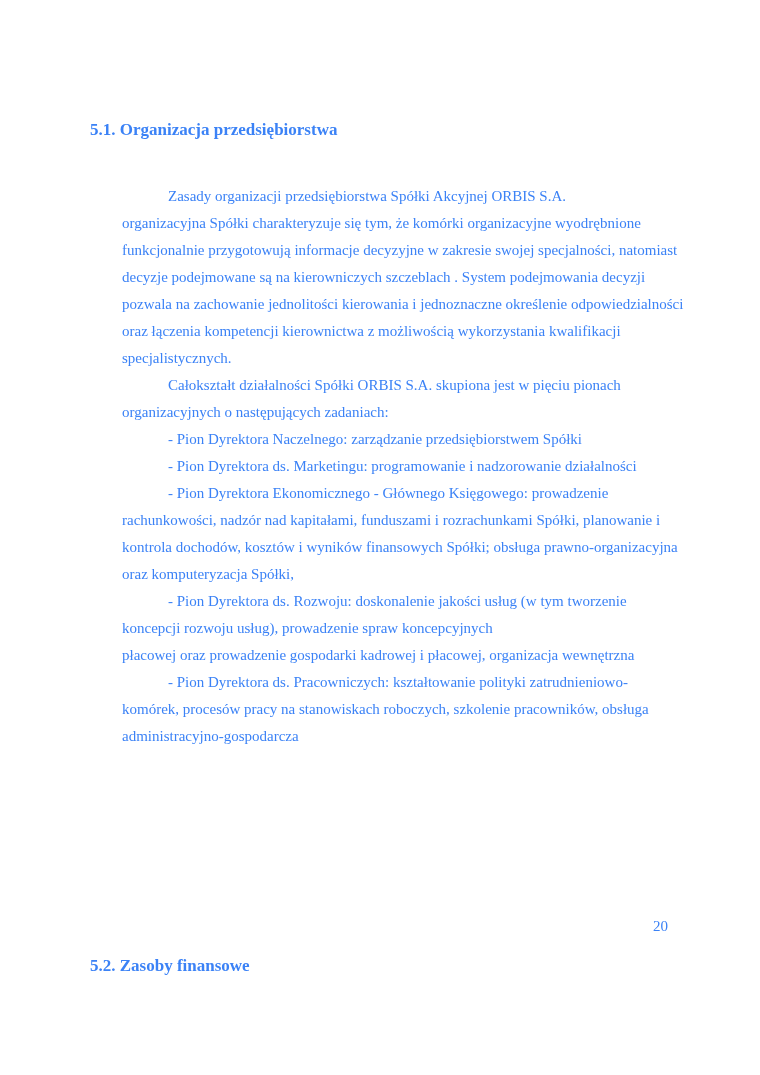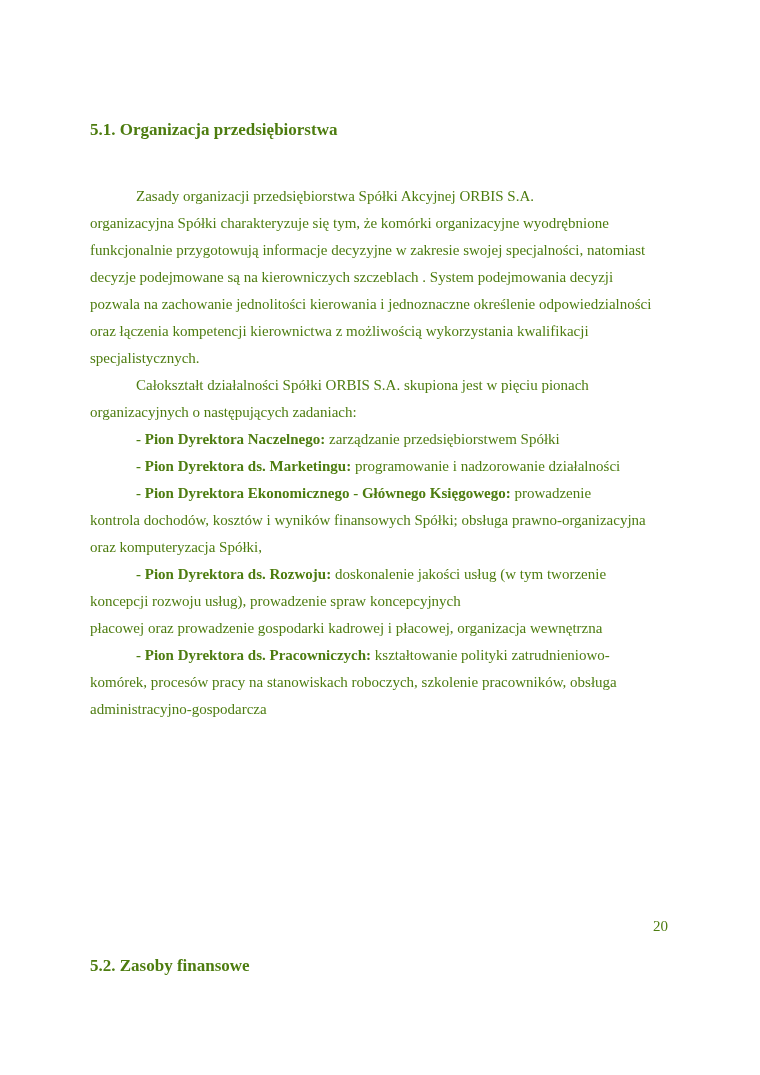--- a/index.html
+++ b/index.html
@@ -5,21 +5,21 @@
   * { margin: 0; padding: 0; box-sizing: border-box; }
   html, body {
     background: #ffffff;
   }
   .page {
     position: relative;
     width: 760px;
     height: 1075px;
     background: #ffffff;
     font-family: "Liberation Serif", "DejaVu Serif", serif;
-    color: #4d7c0f;
+    color: #3b82f6;
     overflow: hidden;
   }
   .heading {
     position: absolute;
     left: 90px;
     font-size: 17px;
     font-weight: bold;
     white-space: nowrap;
   }
   .heading-1 { top: 120px; }
@@ -27,26 +27,27 @@
   .body-text {
     position: absolute;
     left: 90px;
     top: 183px;
     width: 585px;
     font-size: 15px;
     line-height: 27px;
   }
   .line {
     white-space: nowrap;
+    margin-left: 32px;
   }
   .line.indent {
     padding-left: 46px;
   }
   .bold {
-    font-weight: bold;
+    font-weight: normal;
   }
   .page-number {
     position: absolute;
     right: 92px;
     top: 918px;
     font-size: 15px;
     font-family: Liberation Serif, serif;
   }
 </style>
 </head>
@@ -61,20 +62,21 @@
       <div class="line"><span>funkcjonalnie przygotowują informacje decyzyjne w zakresie swojej specjalności, natomiast</span></div>
       <div class="line"><span>decyzje podejmowane są na kierowniczych szczeblach . System podejmowania decyzji</span></div>
       <div class="line"><span>pozwala na zachowanie jednolitości kierowania i jednoznaczne określenie odpowiedzialności</span></div>
       <div class="line"><span>oraz łączenia kompetencji kierownictwa z możliwością wykorzystania kwalifikacji</span></div>
       <div class="line"><span>specjalistycznych.</span></div>
       <div class="line indent"><span>Całokształt działalności Spółki ORBIS S.A. skupiona jest w pięciu pionach</span></div>
       <div class="line"><span>organizacyjnych o następujących zadaniach:</span></div>
       <div class="line indent"><span class="bold">- Pion Dyrektora Naczelnego:</span><span> zarządzanie przedsiębiorstwem Spółki</span></div>
       <div class="line indent"><span class="bold">- Pion Dyrektora ds. Marketingu:</span><span> programowanie i nadzorowanie działalności</span></div>
       <div class="line indent"><span class="bold">- Pion Dyrektora Ekonomicznego - Głównego Księgowego:</span><span> prowadzenie</span></div>
+      <div class="line"><span>rachunkowości, nadzór nad kapitałami, funduszami i rozrachunkami Spółki, planowanie i</span></div>
       <div class="line"><span>kontrola dochodów, kosztów i wyników finansowych Spółki; obsługa prawno-organizacyjna</span></div>
       <div class="line"><span>oraz komputeryzacja Spółki,</span></div>
       <div class="line indent"><span class="bold">- Pion Dyrektora ds. Rozwoju:</span><span> doskonalenie jakości usług (w tym tworzenie</span></div>
       <div class="line"><span>koncepcji rozwoju usług), prowadzenie spraw koncepcyjnych</span></div>
       <div class="line"><span>płacowej oraz prowadzenie gospodarki kadrowej i płacowej, organizacja wewnętrzna</span></div>
       <div class="line indent"><span class="bold">- Pion Dyrektora ds. Pracowniczych:</span><span> kształtowanie polityki zatrudnieniowo-</span></div>
       <div class="line"><span>komórek, procesów pracy na stanowiskach roboczych, szkolenie pracowników, obsługa</span></div>
       <div class="line"><span>administracyjno-gospodarcza</span></div>
     </div>
 

